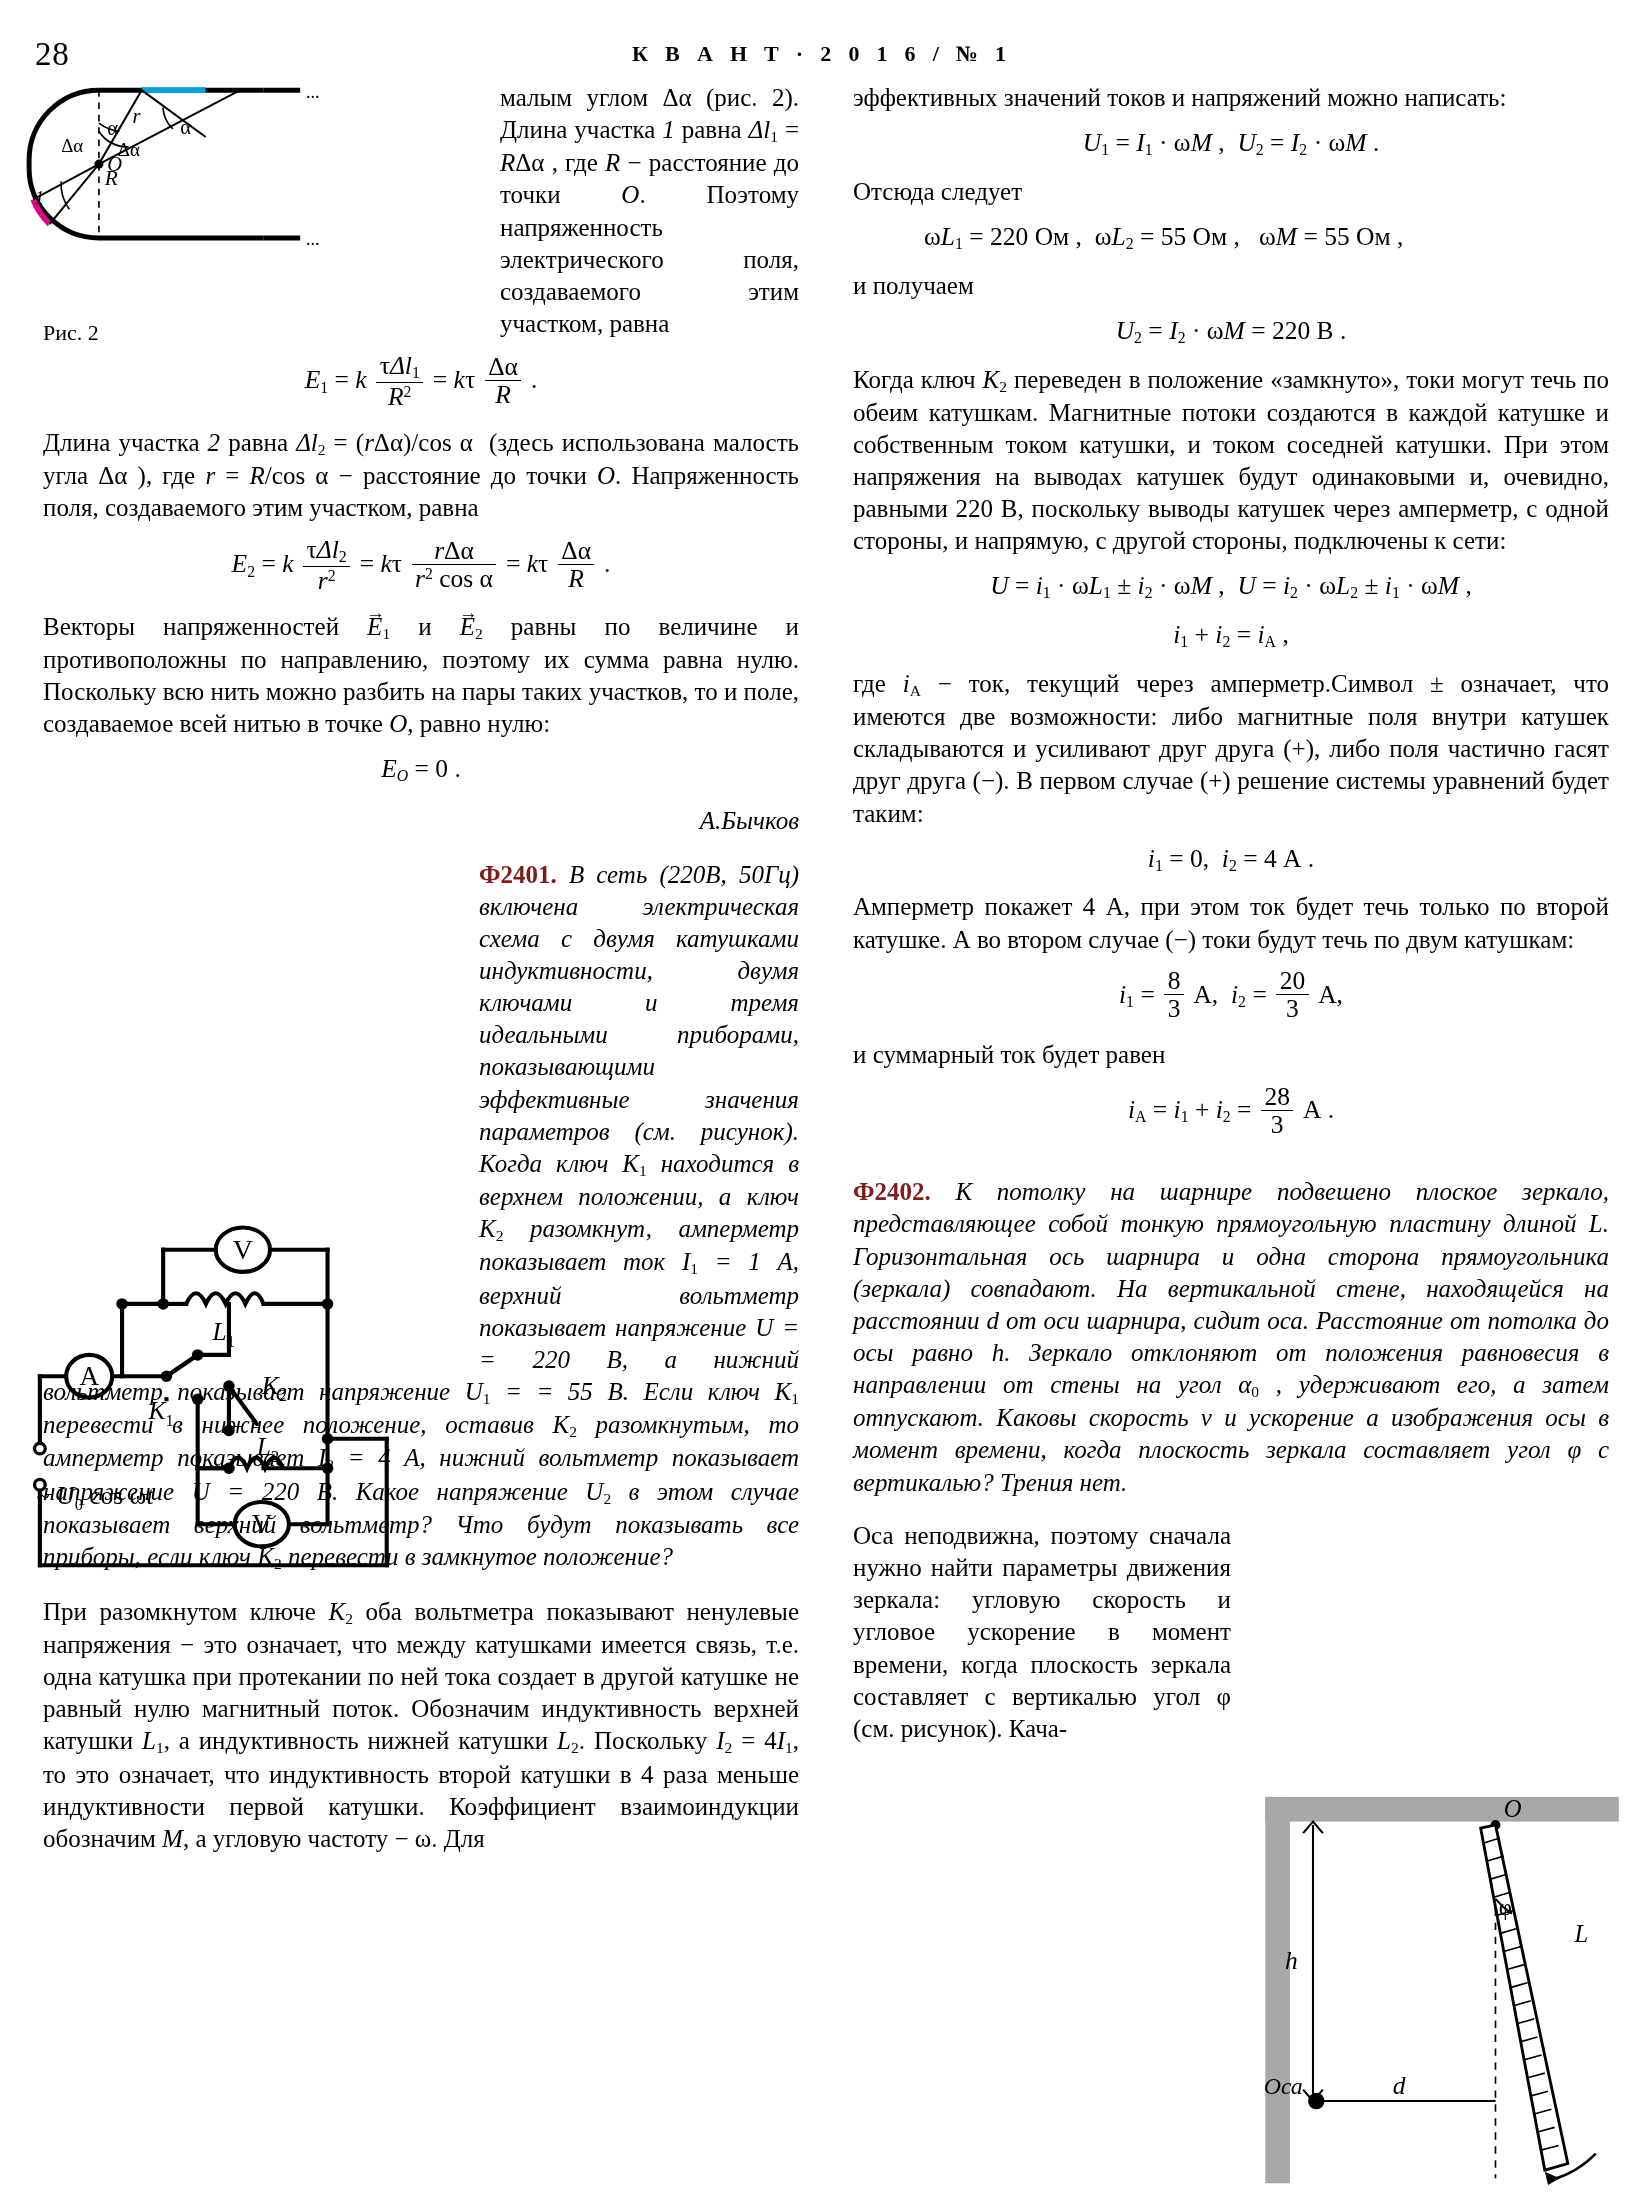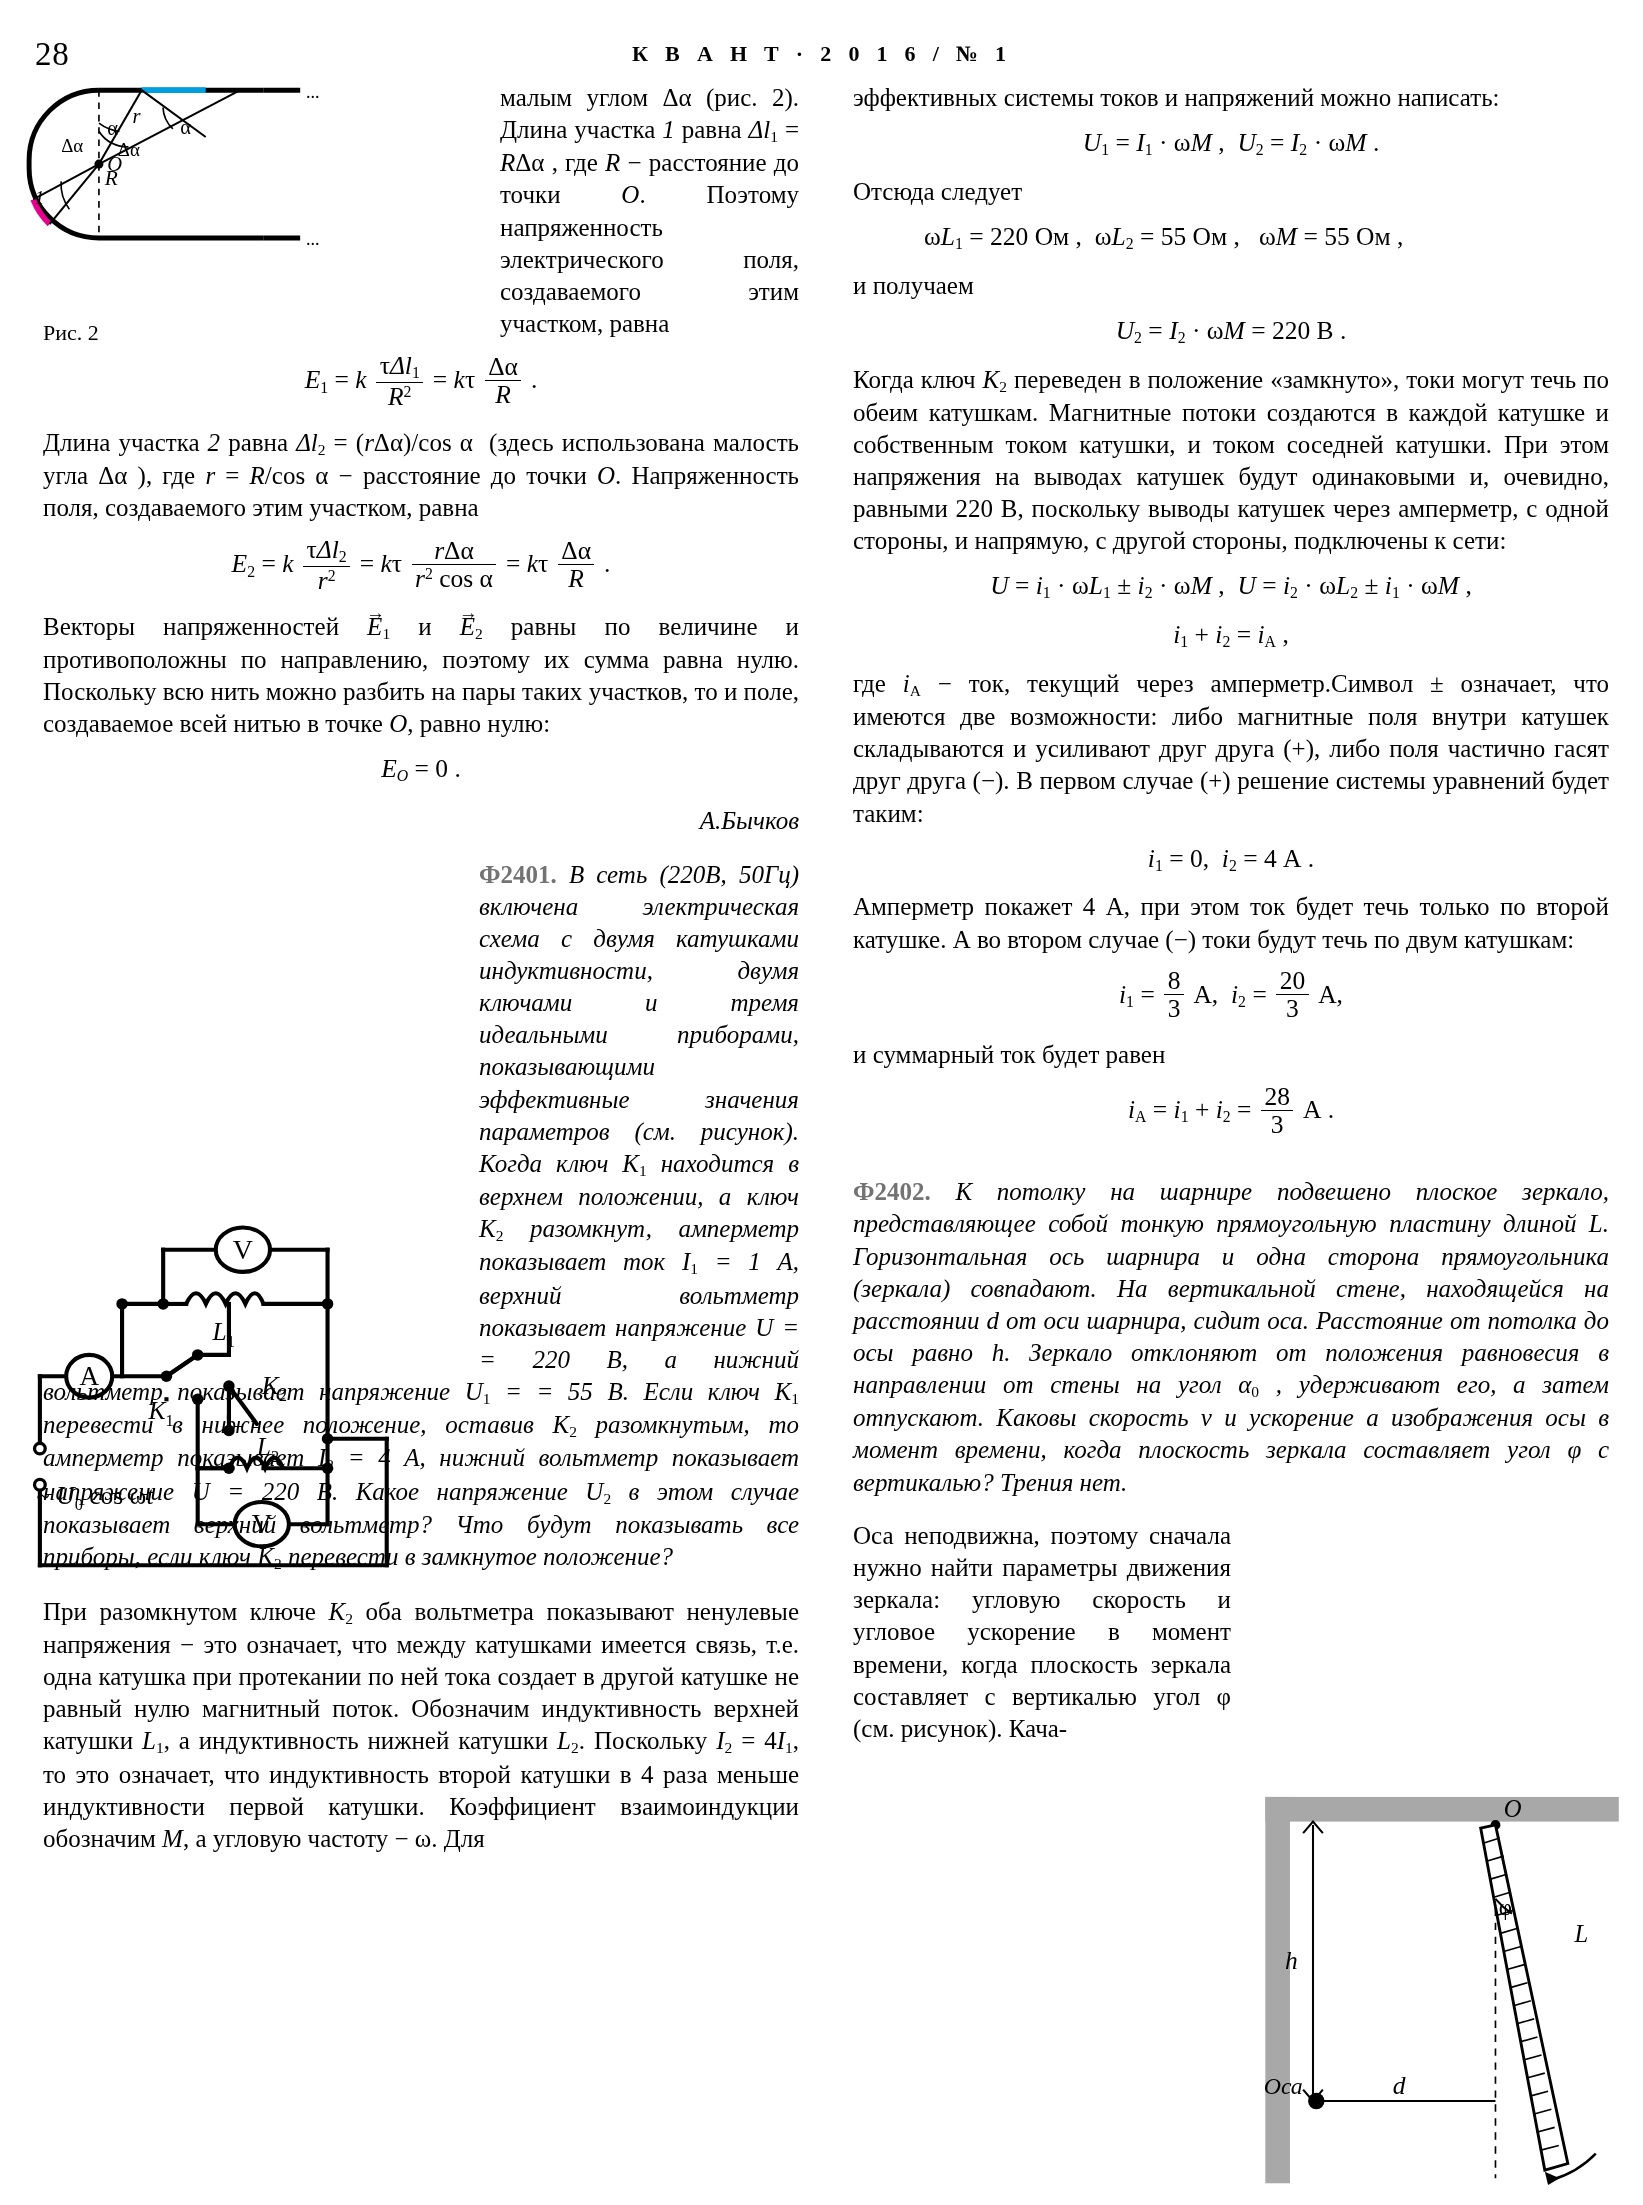--- a/index.html
+++ b/index.html
@@ -57,21 +57,21 @@
     text-align:center;line-height:1.07;
     margin:0 3.3px;position:relative;top:-1.6px;
   }
   .frac .num{display:block;padding:0 3.3px;}
   .frac .den{display:block;border-top:1.6px solid #000;padding:0 3.3px;}
 
   .vec{position:relative;display:inline-block;}
   .vec .arw{position:absolute;left:-0.8px;top:-10px;font-size:.75em;}
 
   
-  .plabel{color:#737373;font-weight:bold;font-style:normal;}
+  .plabel{color:#7f1d1d;font-weight:bold;font-style:normal;}
   .problem{font-style:italic;}
 
   .author{text-align:right;font-style:italic;margin-top:18px;}
 
   
   #fig2{position:absolute;left:25px;top:86px;width:460px;height:263px;}
   #fig2 .cap{
     position:absolute;left:18px;top:234px;
     font-size:22px;
   }
@@ -341,21 +341,21 @@
     <p class="problem"><span class="plabel">Ф2401.</span>
       <span>В сеть (220В, 50Гц) включена электрическая схема с двумя катушками индуктивности, двумя ключами и тремя идеальными приборами, показывающими эффективные значения параметров (см. рисунок). Когда ключ <i>K</i><sub>1</sub> находится в верхнем положении, а ключ <i>K</i><sub>2</sub> разомкнут, амперметр показывает ток <i>I</i><sub>1</sub> = 1 А, верхний вольтметр показывает напряжение <i>U</i> = = 220 В, а нижний вольтметр показывает напряжение <i>U</i><sub>1</sub> = = 55 В. Если ключ <i>K</i><sub>1</sub> перевести в нижнее положение, оставив <i>K</i><sub>2</sub> разомкнутым, то амперметр показывает <i>I</i><sub>2</sub> = 4 А, нижний вольтметр показывает напряжение <i>U</i> = 220 В. Какое напряжение <i>U</i><sub>2</sub> в этом случае показывает верхний вольтметр? Что будут показывать все приборы, если ключ <i>K</i><sub>2</sub> перевести в замкнутое положение?</span></p>
 
     <div class="gap"></div>
 
     <p class="tx">При разомкнутом ключе <i>K</i><sub>2</sub> оба вольтметра показывают ненулевые напряжения − это означает, что между катушками имеется связь, т.е. одна катушка при протекании по ней тока создает в другой катушке не равный нулю магнитный поток. Обозначим индуктивность верхней катушки <i>L</i><sub>1</sub>, а индуктивность нижней катушки <i>L</i><sub>2</sub>. Поскольку <i>I</i><sub>2</sub> = 4<i>I</i><sub>1</sub>, то это означает, что индуктивность второй катушки в 4 раза меньше индуктивности первой катушки. Коэффициент взаимоиндукции обозначим <i>M</i>, а угловую частоту − ω. Для</p>
   </div>
 
   <div class="col col-right">
 
-    <p class="tx">эффективных системы токов и напряжений можно написать:</p>
+    <p class="tx">эффективных значений токов и напряжений можно написать:</p>
 
     <div class="eq">
       <i>U</i><sub>1</sub> = <i>I</i><sub>1</sub> · ω<i>M</i> ,&nbsp;&nbsp;<i>U</i><sub>2</sub> = <i>I</i><sub>2</sub> · ω<i>M</i> .
     </div>
 
     <p class="tx">Отсюда следует</p>
 
     <div class="eq left-ind">
       ω<i>L</i><sub>1</sub> = 220 Ом ,&nbsp; ω<i>L</i><sub>2</sub> = 55 Ом ,&nbsp;&nbsp; ω<i>M</i> = 55 Ом ,
     </div>

